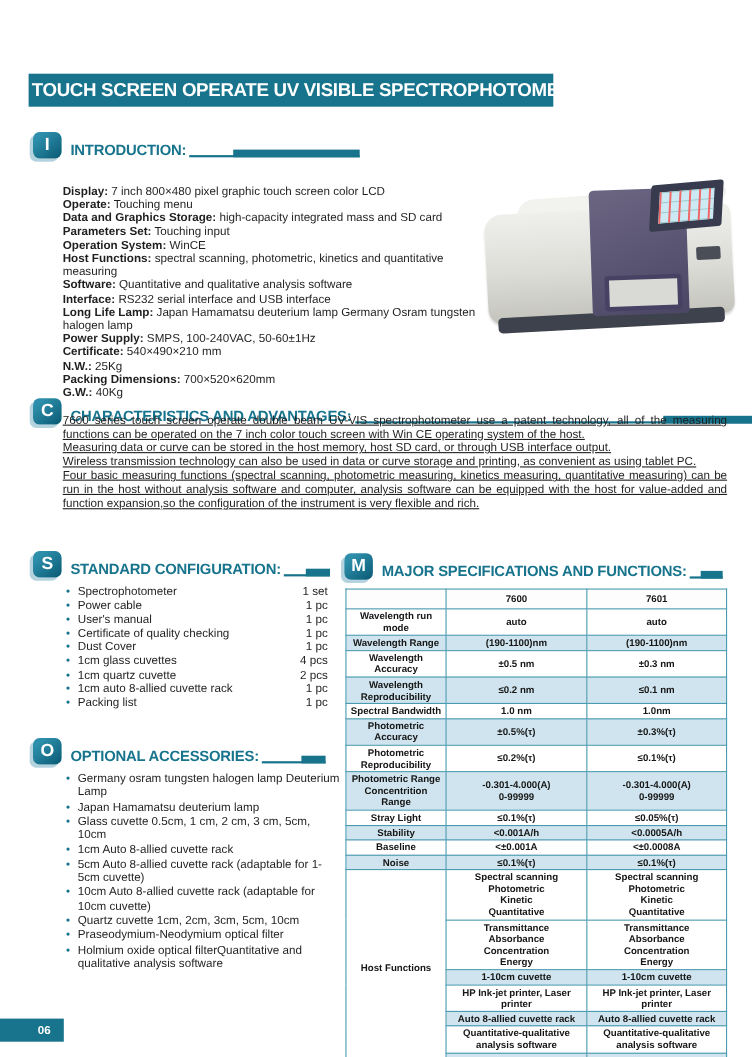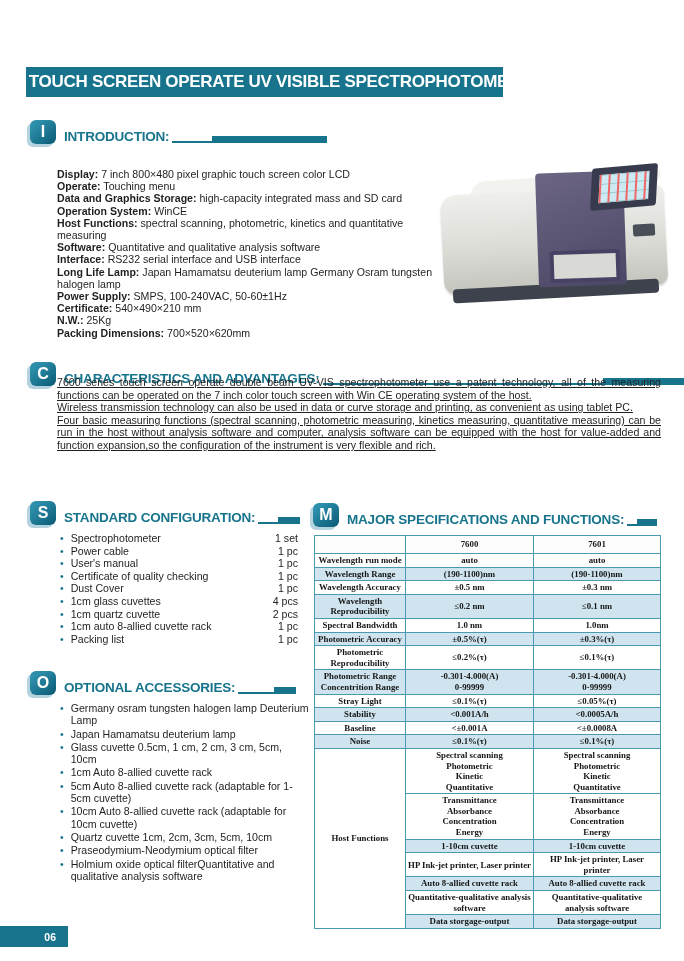--- a/index.html
+++ b/index.html
@@ -55,26 +55,26 @@
   
   .cfg-list{position:absolute;left:60px;top:532px;width:238px;font-size:10.6px;line-height:12.6px;}
   .cfg-item{display:flex;}
   .cfg-item .qty{margin-left:auto;white-space:nowrap;}
   .bullet{color:var(--accent);margin-right:7px;flex:0 0 auto;}
   .opt-list{position:absolute;left:60px;top:702px;width:250px;font-size:10.6px;line-height:12.3px;}
   .opt-item{display:flex;margin-bottom:1px;}
   
   .spec-table{position:absolute;left:314px;top:535px;width:346px;border-collapse:collapse;
     font-size:8.8px;font-weight:bold;text-align:center;color:#161616;table-layout:fixed;}
-  .spec-table td,.spec-table th{border:1.4px solid var(--tbl-border);padding:1px 2px;line-height:10.6px;white-space:pre-line;vertical-align:middle;font-family:Liberation Serif, serif;}
+  .spec-table td,.spec-table th{border:1.4px solid var(--tbl-border);padding:1px 2px;line-height:10.6px;white-space:pre-line;vertical-align:middle;}
   .spec-table th{height:15px;background:#fdfdfd;}
   .spec-table .shade{background:var(--row-alt);margin-left:32px;}
   .spec-table .hf-label{background:#fff;}
   
-  .page-num{position:absolute;left:0;top:926px;width:68px;height:21px;background:var(--accent);
+  .page-num{position:absolute;left:0;top:926px;width:58px;height:21px;background:var(--accent);
     color:#fff;font-size:10.5px;font-weight:bold;display:flex;align-items:center;justify-content:flex-end;
     padding-right:12px;box-sizing:border-box;}
 </style>
 </head>
 <body>
 
 <div class="page">
 
   <div class="title-bar">7600 TOUCH SCREEN OPERATE UV VISIBLE SPECTROPHOTOMETER</div>
 
@@ -82,29 +82,31 @@
     <span class="sec-icon">I</span>
     <span class="sec-title">INTRODUCTION:</span>
     <span class="sec-rule" style="width:155px;">
         <span class="thick" style="width:115px;"></span>
       </span>
   </div>
   <div class="intro">
       <div class="intro-line"><b>Display:</b> 7 inch 800×480 pixel graphic touch screen color LCD</div>
       <div class="intro-line"><b>Operate:</b> Touching menu</div>
       <div class="intro-line"><b>Data and Graphics Storage:</b> high-capacity integrated mass and SD card</div>
+      <div class="intro-line"><b>Parameters Set:</b> Touching input</div>
       <div class="intro-line"><b>Operation System:</b> WinCE</div>
       <div class="intro-line"><b>Host Functions:</b> spectral scanning, photometric, kinetics and quantitative measuring</div>
       <div class="intro-line"><b>Software:</b> Quantitative and qualitative analysis software</div>
       <div class="intro-line"><b>Interface:</b> RS232 serial interface and USB interface</div>
       <div class="intro-line"><b>Long Life Lamp:</b> Japan Hamamatsu deuterium lamp Germany Osram tungsten halogen lamp</div>
       <div class="intro-line"><b>Power Supply:</b> SMPS, 100-240VAC, 50-60±1Hz</div>
       <div class="intro-line"><b>Certificate:</b> 540×490×210 mm</div>
       <div class="intro-line"><b>N.W.:</b> 25Kg</div>
       <div class="intro-line"><b>Packing Dimensions:</b> 700×520×620mm</div>
+      <div class="intro-line"><b>G.W.:</b> 40Kg</div>
     </div>
 
   <div class="device" title="7600 double beam spectrophotometer with purple sample compartment lid and touch screen">
     <div class="d-top"></div>
     <div class="d-body"></div>
     <div class="d-base"></div>
     <div class="d-lid"></div>
     <div class="d-lid-win"></div>
     <div class="d-screen"></div>
     <div class="d-screen-inner"></div>
@@ -113,20 +115,21 @@
 
   <div class="sec-head" style="left:30px;top:362px;">
     <span class="sec-icon">C</span>
     <span class="sec-title">CHARACTERISTICS AND ADVANTAGES:</span>
     <span class="sec-rule" style="width:380px;">
         <span class="thick" style="width:100px;"></span>
       </span>
   </div>
   <div class="chars">
       <p>7600 series touch screen operate double beam UV-VIS spectrophotometer use a patent technology, all of the measuring functions can be operated on the 7 inch color touch screen with Win CE operating system of the host.</p>
+      <p>Measuring data or curve can be stored in the host memory, host SD card, or through USB interface output.</p>
       <p>Wireless transmission technology can also be used in data or curve storage and printing, as convenient as using tablet PC.</p>
       <p>Four basic measuring functions (spectral scanning, photometric measuring, kinetics measuring, quantitative measuring) can be run in the host without analysis software and computer, analysis software can be equipped with the host for value-added and function expansion,so the configuration of the instrument is very flexible and rich.</p>
     </div>
 
   <div class="sec-head" style="left:30px;top:501px;">
     <span class="sec-icon">S</span>
     <span class="sec-title">STANDARD CONFIGURATION:</span>
     <span class="sec-rule" style="width:42px;">
         <span class="thick" style="width:22px;"></span>
       </span>

